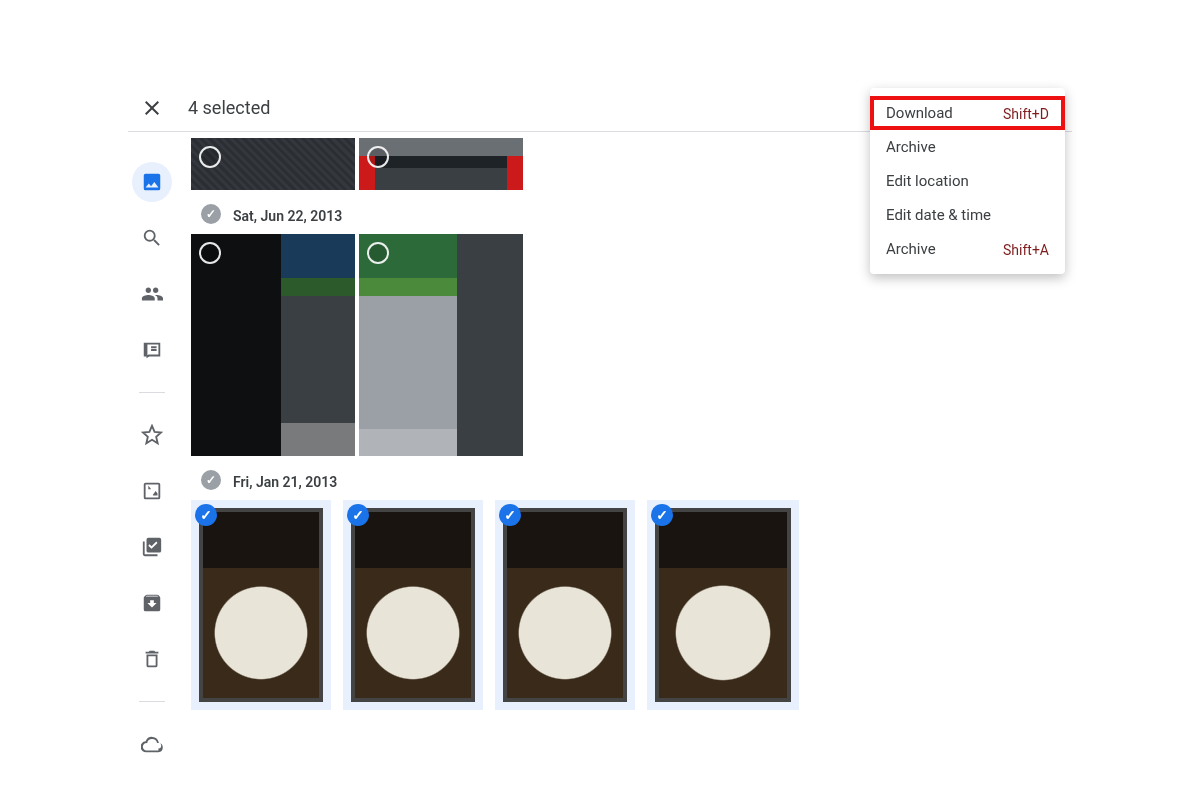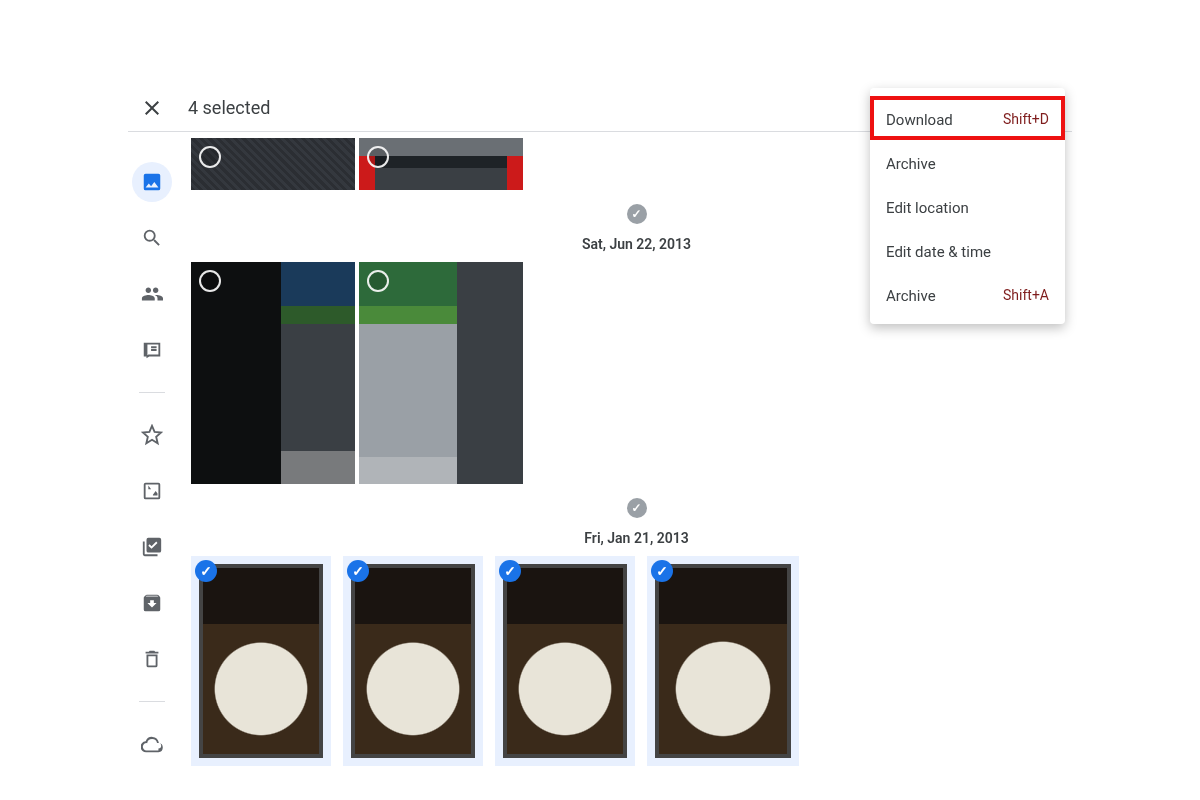--- a/index.html
+++ b/index.html
@@ -32,21 +32,21 @@
   .row { display:flex; gap:4px; }
   .thumb { position:relative; background:#444; }
   .thumb .sel-circle {
     position:absolute; top:8px; left:8px; width:22px; height:22px; border-radius:50%;
     border:2px solid rgba(255,255,255,.9); background:rgba(0,0,0,.15);
   }
   .thumb.selected { outline:8px solid #e8f0fe; outline-offset:-8px; }
   .thumb.selected .sel-circle { border:none; background:#1a73e8; display:flex; align-items:center; justify-content:center; }
   .thumb.selected .sel-circle::after { content:"✓"; color:#fff; font-size:14px; font-weight:700; }
 
-  .date-row { display:flex; align-items:center; gap:12px; margin:14px 0 10px 10px;flex-direction:column; }
+  .date-row { display:flex; align-items:flex-end; gap:12px; margin:14px 0 10px 10px; }
   .date-row .day-chk { width:20px; height:20px; border-radius:50%; background:#9aa0a6; display:flex; align-items:center; justify-content:center; }
   .date-row .day-chk::after { content:"✓"; color:#fff; font-size:12px; font-weight:700; }
   .date-row .label { font-size:14px; font-weight:600; color:#3c4043; }
 
   
   .ph-fabric { background:
      repeating-linear-gradient(45deg,#2b2e33 0 3px,#34383e 3px 6px); }
   .ph-kid-red { background:
      linear-gradient(#6a6f74 0 35%, transparent 35%),
      linear-gradient(90deg,#cc1a1a 0 10%, transparent 10% 90%, #cc1a1a 90%),
@@ -67,21 +67,21 @@
   .group-sel .thumb:last-child { margin-right:0; }
   .group-sel .thumb .inner { position:absolute; inset:12px; }
   .group-sel .thumb.selected .sel-circle { top:4px; left:4px; }
 
   
   .menu {
     position:absolute; top:88px; left:870px; width:195px;
     background:#fff; border-radius:4px; box-shadow:0 4px 12px rgba(0,0,0,.25);
     padding:8px 0; z-index:10;
   }
-  .menu .mi { height:44px; display:flex; align-items:flex-start; padding:15px 16px; font-size:15px; color:#3c4043; cursor:pointer; }
+  .menu .mi { height:34px; display:flex; align-items:flex-end; padding:8px 16px; font-size:15px; color:#3c4043; cursor:pointer; }
   .menu .mi .k { margin-left:auto; color:#7f1d1d; font-size:14px; }
   .menu .mi.hl { box-shadow: inset 0 0 0 4px #e11; }
 
   svg { fill: currentColor; }
 </style>
 </head>
 <body>
 
 <div class="topbar">
   <div class="close">

